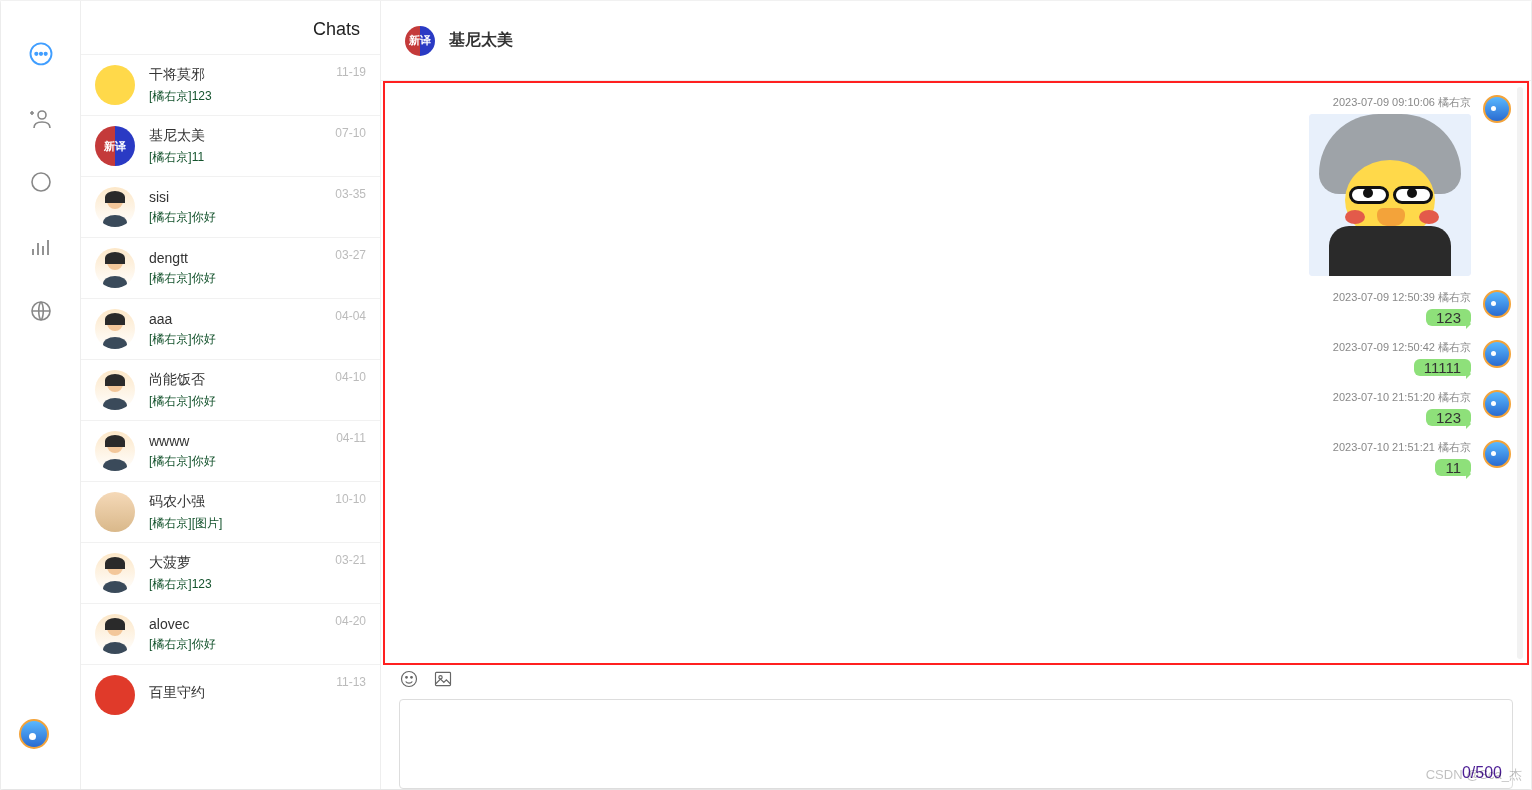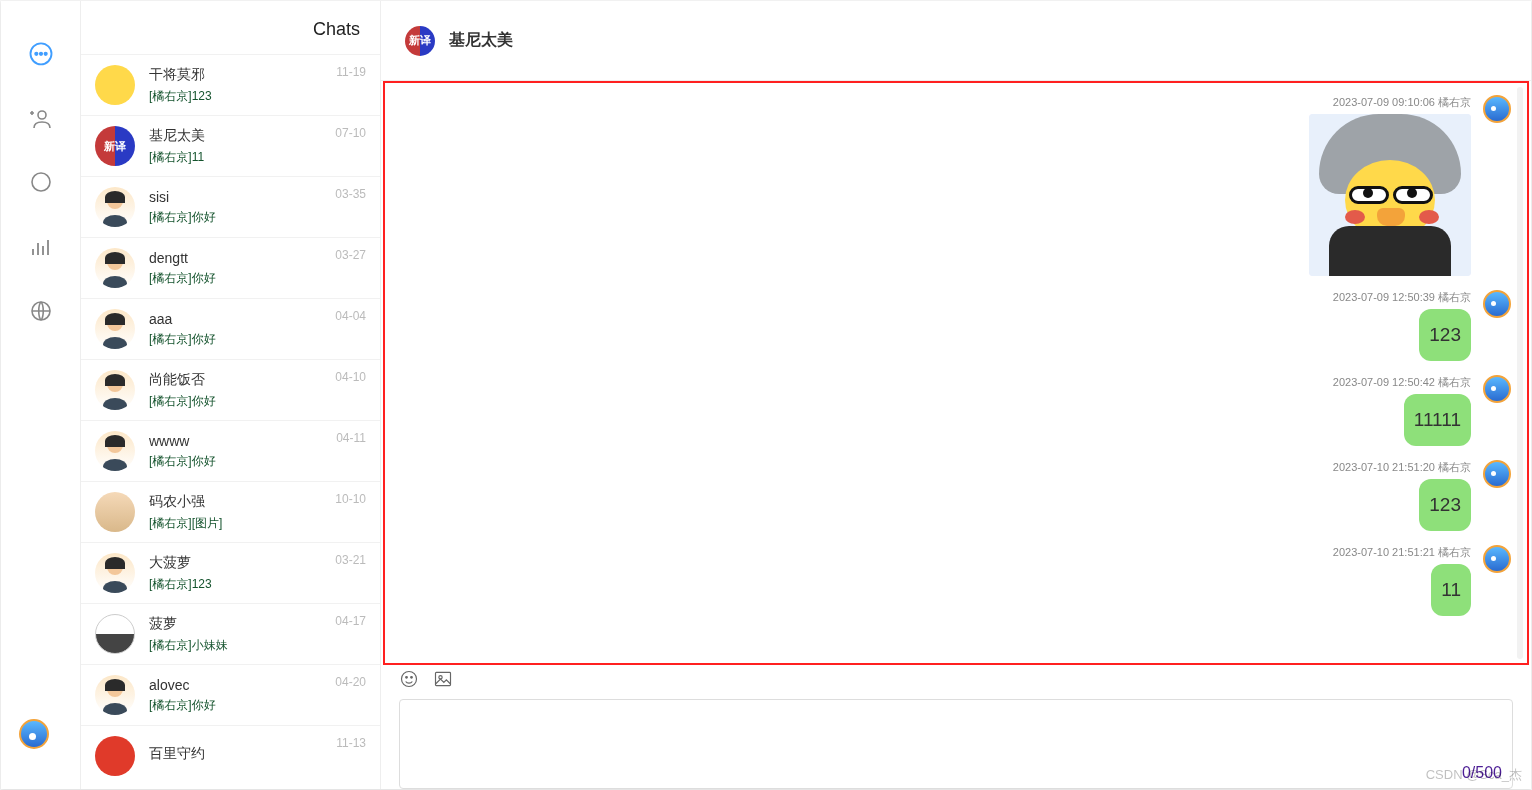--- a/index.html
+++ b/index.html
@@ -26,21 +26,21 @@
 
 .main { flex: 1; display: flex; flex-direction: column; position: relative; }
 .main-header { height: 80px; display: flex; align-items: center; padding: 0 24px; font-size: 16px; font-weight: 600; border-bottom: 1px solid #eee; gap: 14px; }
 .main-header .avatar { width: 30px; height: 30px; margin-right: 0; }
 .msg-area { flex: 1; border: 2px solid #ff2020; margin: 0 2px; background:#fff; position: relative; padding: 12px 16px; overflow-y: auto; }
 .msg-area::after { content:""; position:absolute; right:4px; top:4px; bottom:4px; width:6px; background:#f2f2f2; border-radius:3px; }
 
 .msg-row { display: flex; justify-content: flex-end; align-items: flex-start; margin-bottom: 14px; gap: 12px; }
 .msg-col { display:flex; flex-direction:column; align-items:flex-end; }
 .msg-meta { font-size: 11px; color: #888; margin-bottom: 4px; }
-.msg-bubble { background: #8ee07a; border-radius: 12px; padding: 15px 10px; font-size: 19px; color: #333; position: relative; }
+.msg-bubble { background: #8ee07a; border-radius: 6px; padding: 0 10px; font-size: 15px; color: #333; position: relative; }
 .msg-bubble::after { content:""; position:absolute; right:-5px; top:10px; border:5px solid transparent; border-left-color:#8ee07a; }
 .msg-img { width: 162px; height: 162px; border-radius:4px; overflow:hidden; display:flex; align-items:center; justify-content:center; background:#eef; }
 .msg-avatar { width: 28px; height: 28px; border-radius: 50%; flex-shrink:0; background: linear-gradient(180deg,#5ab8ff,#2a6bd0); border:2px solid #f3a33a; position:relative; }
 .msg-avatar::after{content:"";position:absolute;left:6px;top:9px;width:5px;height:5px;border-radius:50%;background:#fff;}
 
 
 .toolbar { height: 30px; display:flex; align-items:center; padding: 0 18px; gap: 14px; color:#666; }
 .toolbar svg { cursor:pointer; }
 .input-wrap { margin: 4px 18px 0; border:1px solid #ddd; border-radius:4px; height: 90px; position:relative; background:#fff; }
 .input-wrap textarea { width:100%; height:100%; border:none; outline:none; resize:none; padding:8px; font-family:inherit; font-size:13px; background:transparent; }
@@ -195,28 +195,20 @@
         </div>
         <div class="chat-item">
           <div class="avatar av-person">
             <div class="hair"></div>
           </div>
           <div class="chat-meta">
             <div class="chat-name">大菠萝</div>
             <div class="chat-preview">[橘右京]123</div>
           </div>
           <div class="chat-time">03-21</div>
-        </div>
-        <div class="chat-item">
-          <div class="avatar av-half"></div>
-          <div class="chat-meta">
-            <div class="chat-name">菠萝</div>
-            <div class="chat-preview">[橘右京]小妹妹</div>
-          </div>
-          <div class="chat-time">04-17</div>
         </div>
         <div class="chat-item">
           <div class="avatar av-person">
             <div class="hair"></div>
           </div>
           <div class="chat-meta">
             <div class="chat-name">alovec</div>
             <div class="chat-preview">[橘右京]你好</div>
           </div>
           <div class="chat-time">04-20</div>

